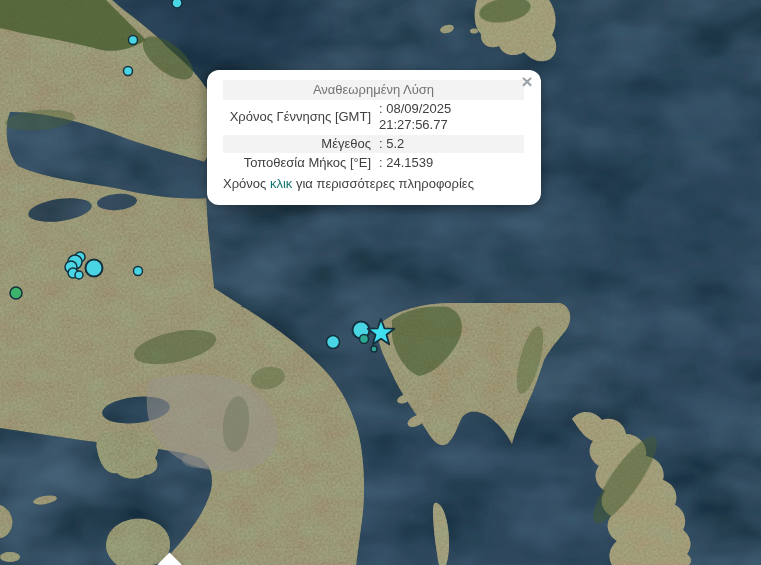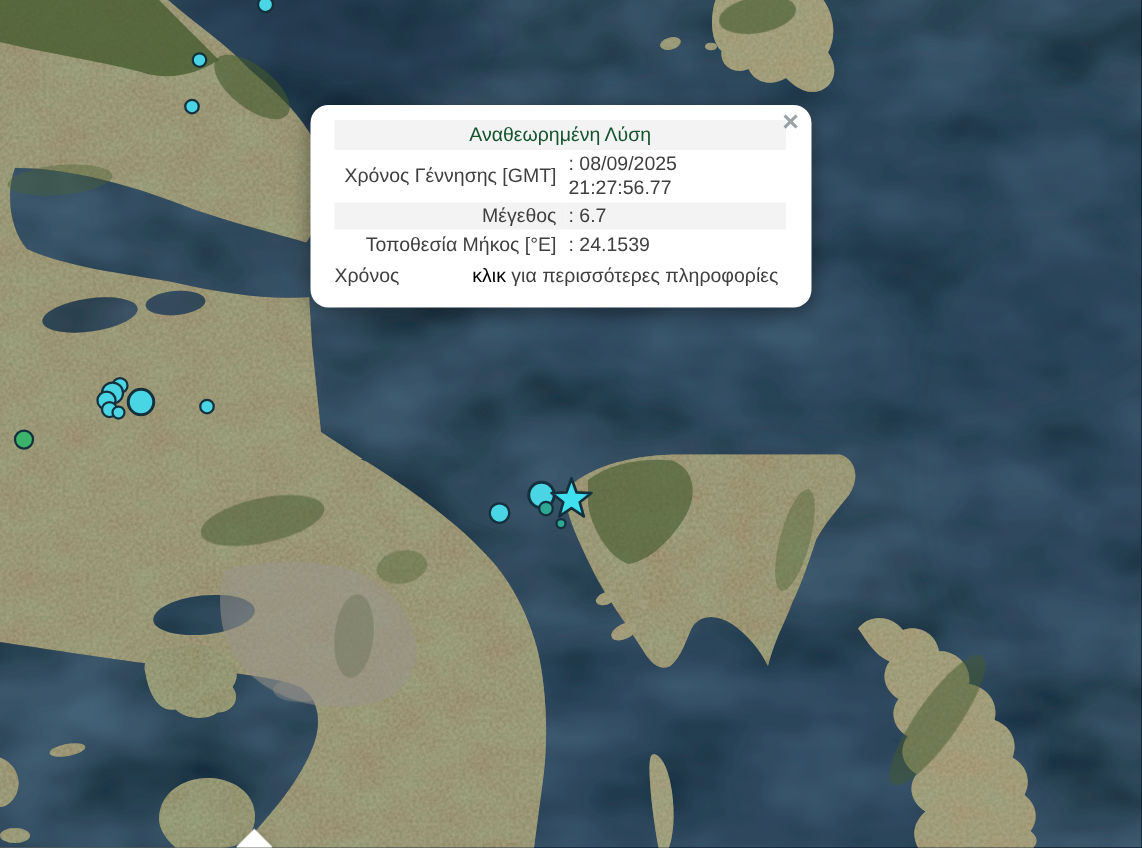--- a/index.html
+++ b/index.html
@@ -30,26 +30,26 @@
     z-index:11;
   }
   .popup-content {
     margin:10px 17px 13px 16px;
     font-size:13px; line-height:1.22; color:#3f3f3f;
   }
   .popup-table { width:100%; border-collapse:collapse; }
   .popup-table td { padding:1.5px 2px; vertical-align:middle; }
   .popup-table tr:nth-child(odd) td { background:#f3f3f3; }
   .popup-table td.title-cell {
-    text-align:center; color:#14532d; padding:2px;
+    text-align:center; color:#737373; padding:2px;
   }
   .popup-table td.lbl { width:146px; padding-right:6px;text-align:right; }
   .popup-table td.val { }
   .popup-footer { margin-top:4px; }
-  .popup-footer a { color:#000000; text-decoration:none; cursor:pointer;margin-left:45px; }
+  .popup-footer a { color:#0f766e; text-decoration:none; cursor:pointer; }
 </style>
 </head>
 <body>
 
 <div id="app">
 
   <svg id="map-svg" width="761" height="565" viewBox="0 0 761 565">
     <defs>
       <filter id="landtex" x="-5%" y="-5%" width="110%" height="110%">
         <feTurbulence type="fractalNoise" baseFrequency="0.035 0.05" numOctaves="4" seed="11" result="n1"></feTurbulence>
@@ -198,21 +198,21 @@
         <tbody>
           <tr>
             <td class="title-cell" colspan="2">Αναθεωρημένη Λύση</td>
           </tr>
         <tr>
               <td class="lbl">Χρόνος Γέννησης [GMT]</td>
               <td class="val">: 08/09/2025 21:27:56.77</td>
             </tr>
             <tr>
               <td class="lbl">Μέγεθος</td>
-              <td class="val">: 6.7</td>
+              <td class="val">: 5.2</td>
             </tr>
             <tr>
               <td class="lbl">Τοποθεσία Μήκος [°E]</td>
               <td class="val">: 24.1539</td>
             </tr>
           </tbody>
       </table>
       <div class="popup-footer"><span>Χρόνος </span><a>κλικ</a><span> για περισσότερες πληροφορίες</span></div>
     </div>
   </div>

